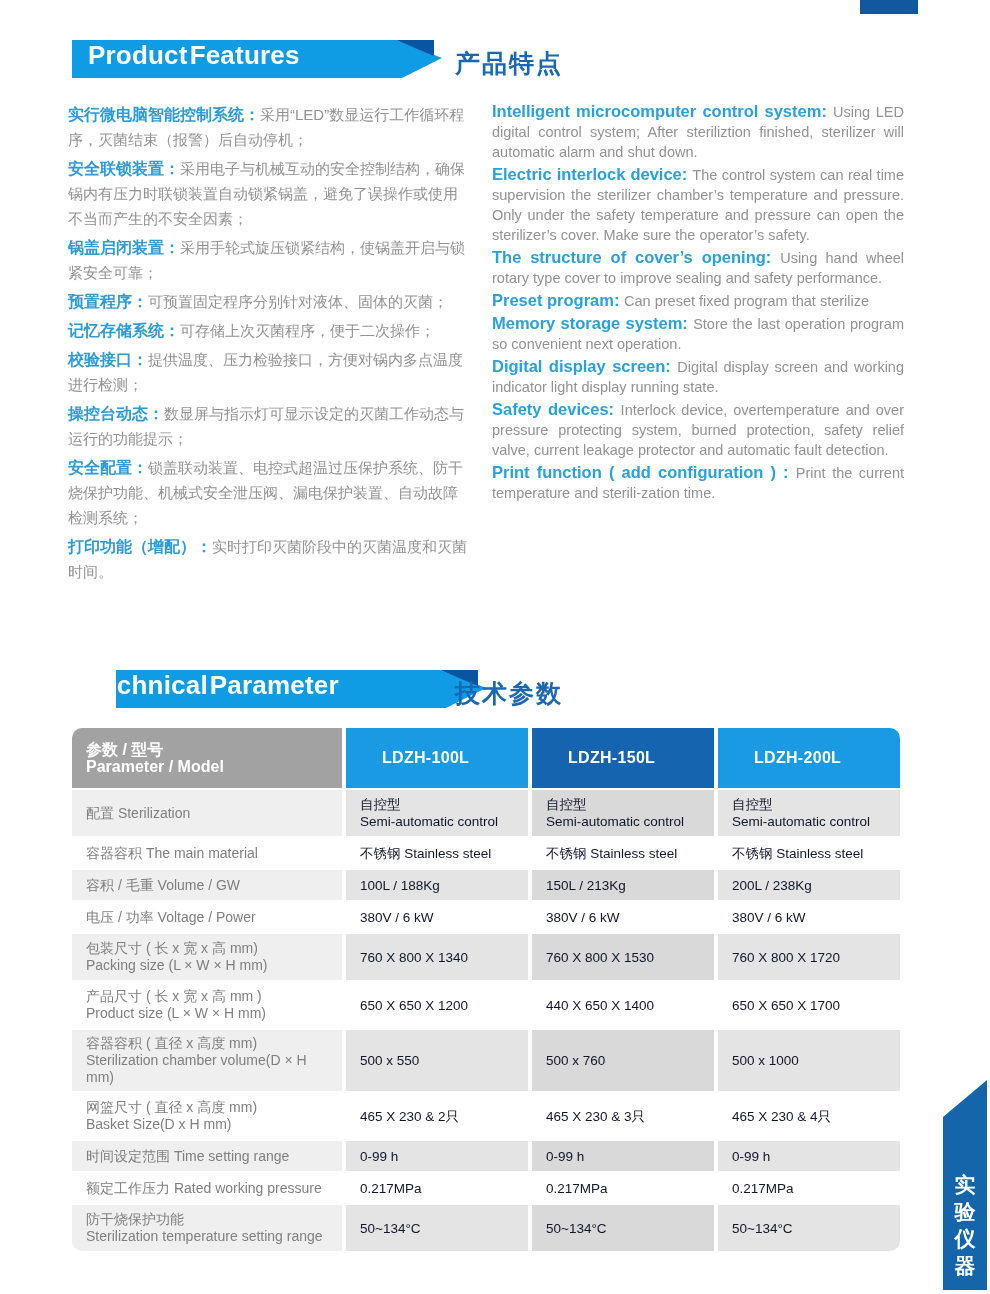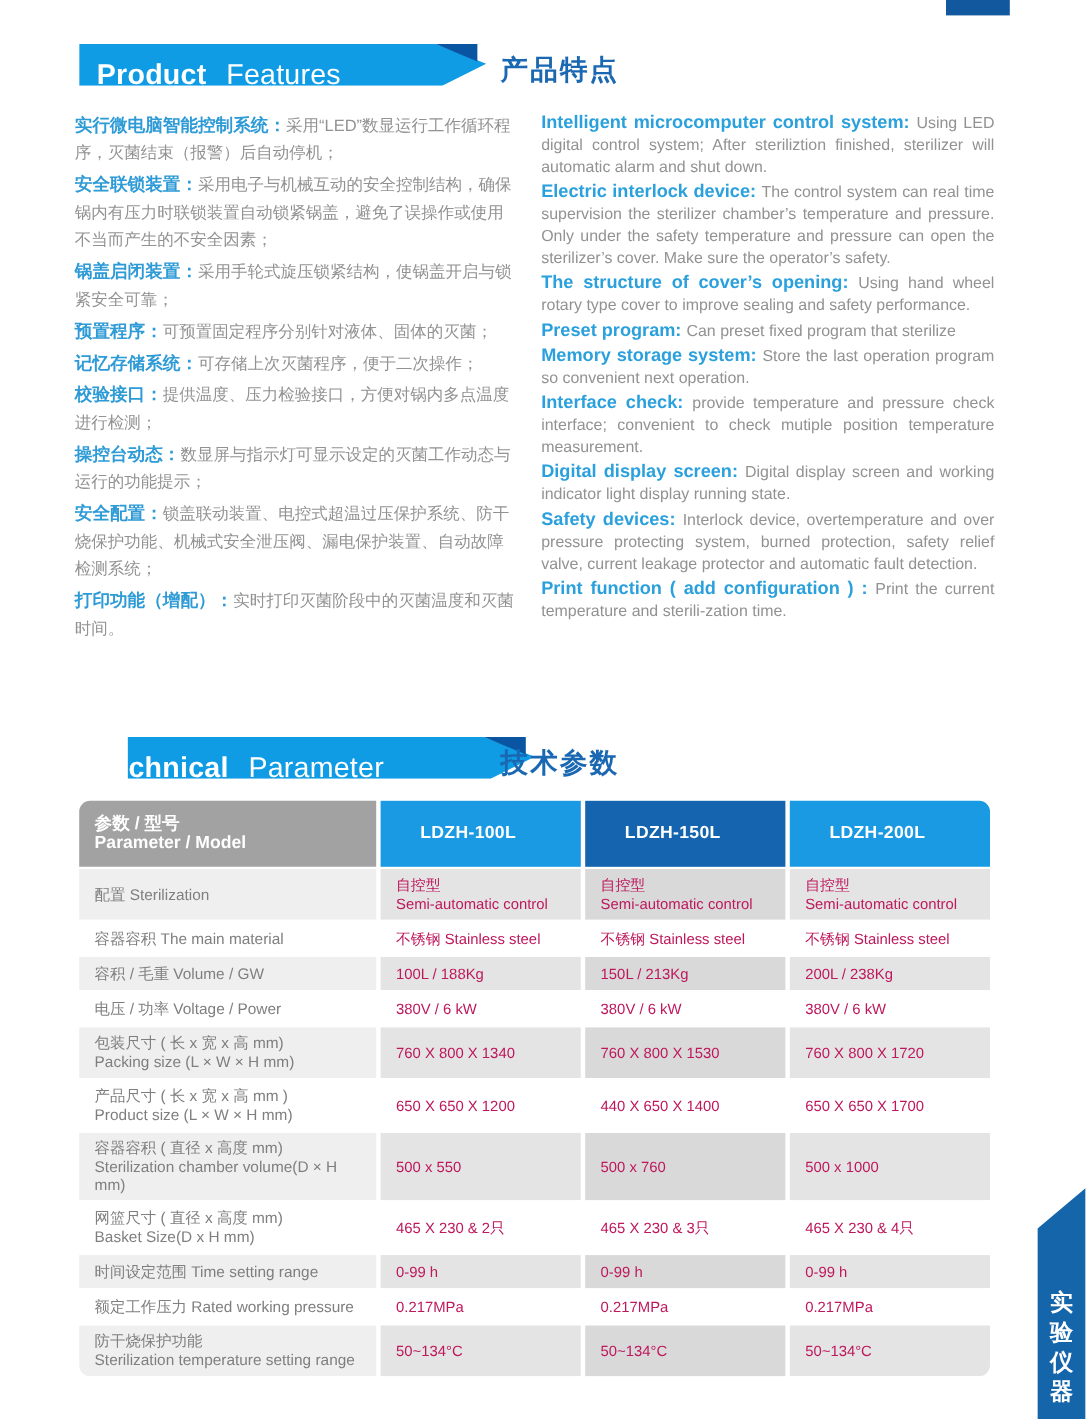--- a/index.html
+++ b/index.html
@@ -7,24 +7,24 @@
     --heading-blue-zh:#2e9bd6; --heading-blue-en:#2aa0dc; --body-gray:#929292;
     --table-header-gray:#a2a2a2; --col-blue-light:#199ae3; --col-blue-dark:#1464af;
     --row-gray-label:#efefef; --row-gray-value:#e4e4e4; --row-gray-value-mid:#d9d9d9;
     --ribbon-blue:#1565ab; --top-bar-blue:#12589f;
   }
   html,body{margin:0;padding:0;background:#fff;}
   .page{position:relative;width:990px;height:1294px;background:#ffffff;overflow:hidden;
         font-family:"Liberation Sans","DejaVu Sans",sans-serif;}
   .top-right-bar{position:absolute;left:860px;top:0;width:58px;height:14px;background:var(--top-bar-blue);}
   .section-banner{position:absolute;left:72px;width:380px;height:38px;}
-  .banner-text{position:absolute;left:16px;top:0;height:55px;display:flex;align-items:center;
+  .banner-text{position:absolute;left:16px;top:0;height:55px;display:flex;
                color:#fff;font-size:26px;letter-spacing:.2px;}
   .banner-text .b1{font-weight:700;}
-  .banner-text .b2{font-weight:400;margin-left:18px;}
+  .banner-text .b2{font-weight:700;margin-left:2px;}
   .zh-title{position:absolute;font-size:25px;font-weight:700;color:var(--title-blue);letter-spacing:2px;}
   .col-zh{position:absolute;left:68px;top:102px;width:400px;font-size:15px;line-height:25px;color:var(--body-gray);}
   .col-zh p{margin:0 0 4px 0;}
   .col-zh .h{color:var(--heading-blue-zh);font-weight:700;font-size:16px;}
   .col-en{position:absolute;left:492px;top:101px;width:412px;font-size:14.5px;line-height:20px;
           color:var(--body-gray);text-align:justify;}
   .col-en p{margin:0 0 2px 0;}
   .col-en .h{color:var(--heading-blue-en);font-weight:700;font-size:16.5px;text-align:right;}
   .ptable{position:absolute;left:72px;top:728px;width:828px;display:grid;
           grid-template-columns:270px 182px 182px 182px;gap:2px 4px;font-size:14px;color:#7f7f7f;}
@@ -36,21 +36,21 @@
   .hdr-col.mid{background:var(--col-blue-dark);}
   .hdr-col.last{border-radius:0 10px 0 0;}
   .r-short{min-height:30px;}
   .r-tall{min-height:46px;}
   .lab-g{background:var(--row-gray-label);}
   .val-g{background:var(--row-gray-value);}
   .val-g.mid{background:var(--row-gray-value-mid);}
   .lab-w,.val-w{background:#ffffff;}
   .bl-round{border-radius:0 0 0 10px;}
   .br-round{border-radius:0 0 10px 0;}
-  .val{color:#be185d;font-size:13.5px;}
+  .val{color:#0f172a;font-size:13.5px;}
   .side-ribbon{position:absolute;left:943px;top:1080px;width:44px;height:210px;background:var(--ribbon-blue);
                clip-path:polygon(0 37px,100% 0,100% 100%,0 100%);
                display:flex;flex-direction:column;justify-content:flex-end;align-items:center;
                gap:6px;padding-bottom:14px;box-sizing:border-box;}
   .side-ribbon .ch{color:#fff;font-size:21px;font-weight:700;line-height:1;}
 </style>
 </head>
 <body>
 
 <div class="page">
@@ -79,21 +79,20 @@
       <p><span class="h">操控台动态：</span><span class="t">数显屏与指示灯可显示设定的灭菌工作动态与运行的功能提示；</span></p>
       <p><span class="h">安全配置：</span><span class="t">锁盖联动装置、电控式超温过压保护系统、防干烧保护功能、机械式安全泄压阀、漏电保护装置、自动故障检测系统；</span></p>
       <p><span class="h">打印功能（增配）：</span><span class="t">实时打印灭菌阶段中的灭菌温度和灭菌时间。</span></p>
     </div>
   <div id="features-en" class="col-en">
       <p><span class="h">Intelligent microcomputer control system: </span><span class="t">Using LED digital control system; After steriliztion finished, sterilizer will automatic alarm and shut down.</span></p>
       <p><span class="h">Electric interlock device: </span><span class="t">The control system can real time supervision the sterilizer chamber’s temperature and pressure. Only under the safety temperature and pressure can open the sterilizer’s cover. Make sure the operator’s safety.</span></p>
       <p><span class="h">The structure of cover’s opening: </span><span class="t">Using hand wheel rotary type cover to improve sealing and safety performance.</span></p>
       <p><span class="h">Preset program: </span><span class="t">Can preset fixed program that sterilize</span></p>
       <p><span class="h">Memory storage system: </span><span class="t">Store the last operation program so convenient next operation.</span></p>
-      <p><span class="h">Interface check: </span><span class="t">provide temperature and pressure check interface; convenient to check mutiple position temperature measurement.</span></p>
       <p><span class="h">Digital display screen: </span><span class="t">Digital display screen and working indicator light display running state.</span></p>
       <p><span class="h">Safety devices: </span><span class="t">Interlock device, overtemperature and over pressure protecting system, burned protection, safety relief valve, current leakage protector and automatic fault detection.</span></p>
       <p><span class="h">Print function ( add configuration ) : </span><span class="t">Print the current temperature and sterili-zation time.</span></p>
     </div>
 
   <div class="section-banner" style="top:670px;padding-left:44px;">
     <svg width="380" height="38" viewBox="0 0 380 38">
       <polygon points="0,0 324,0 370,18 330,38 0,38" fill="var(--banner-blue)"></polygon>
       <polygon points="324,0 362,0 362,16" fill="var(--banner-fold)"></polygon>
     </svg>

